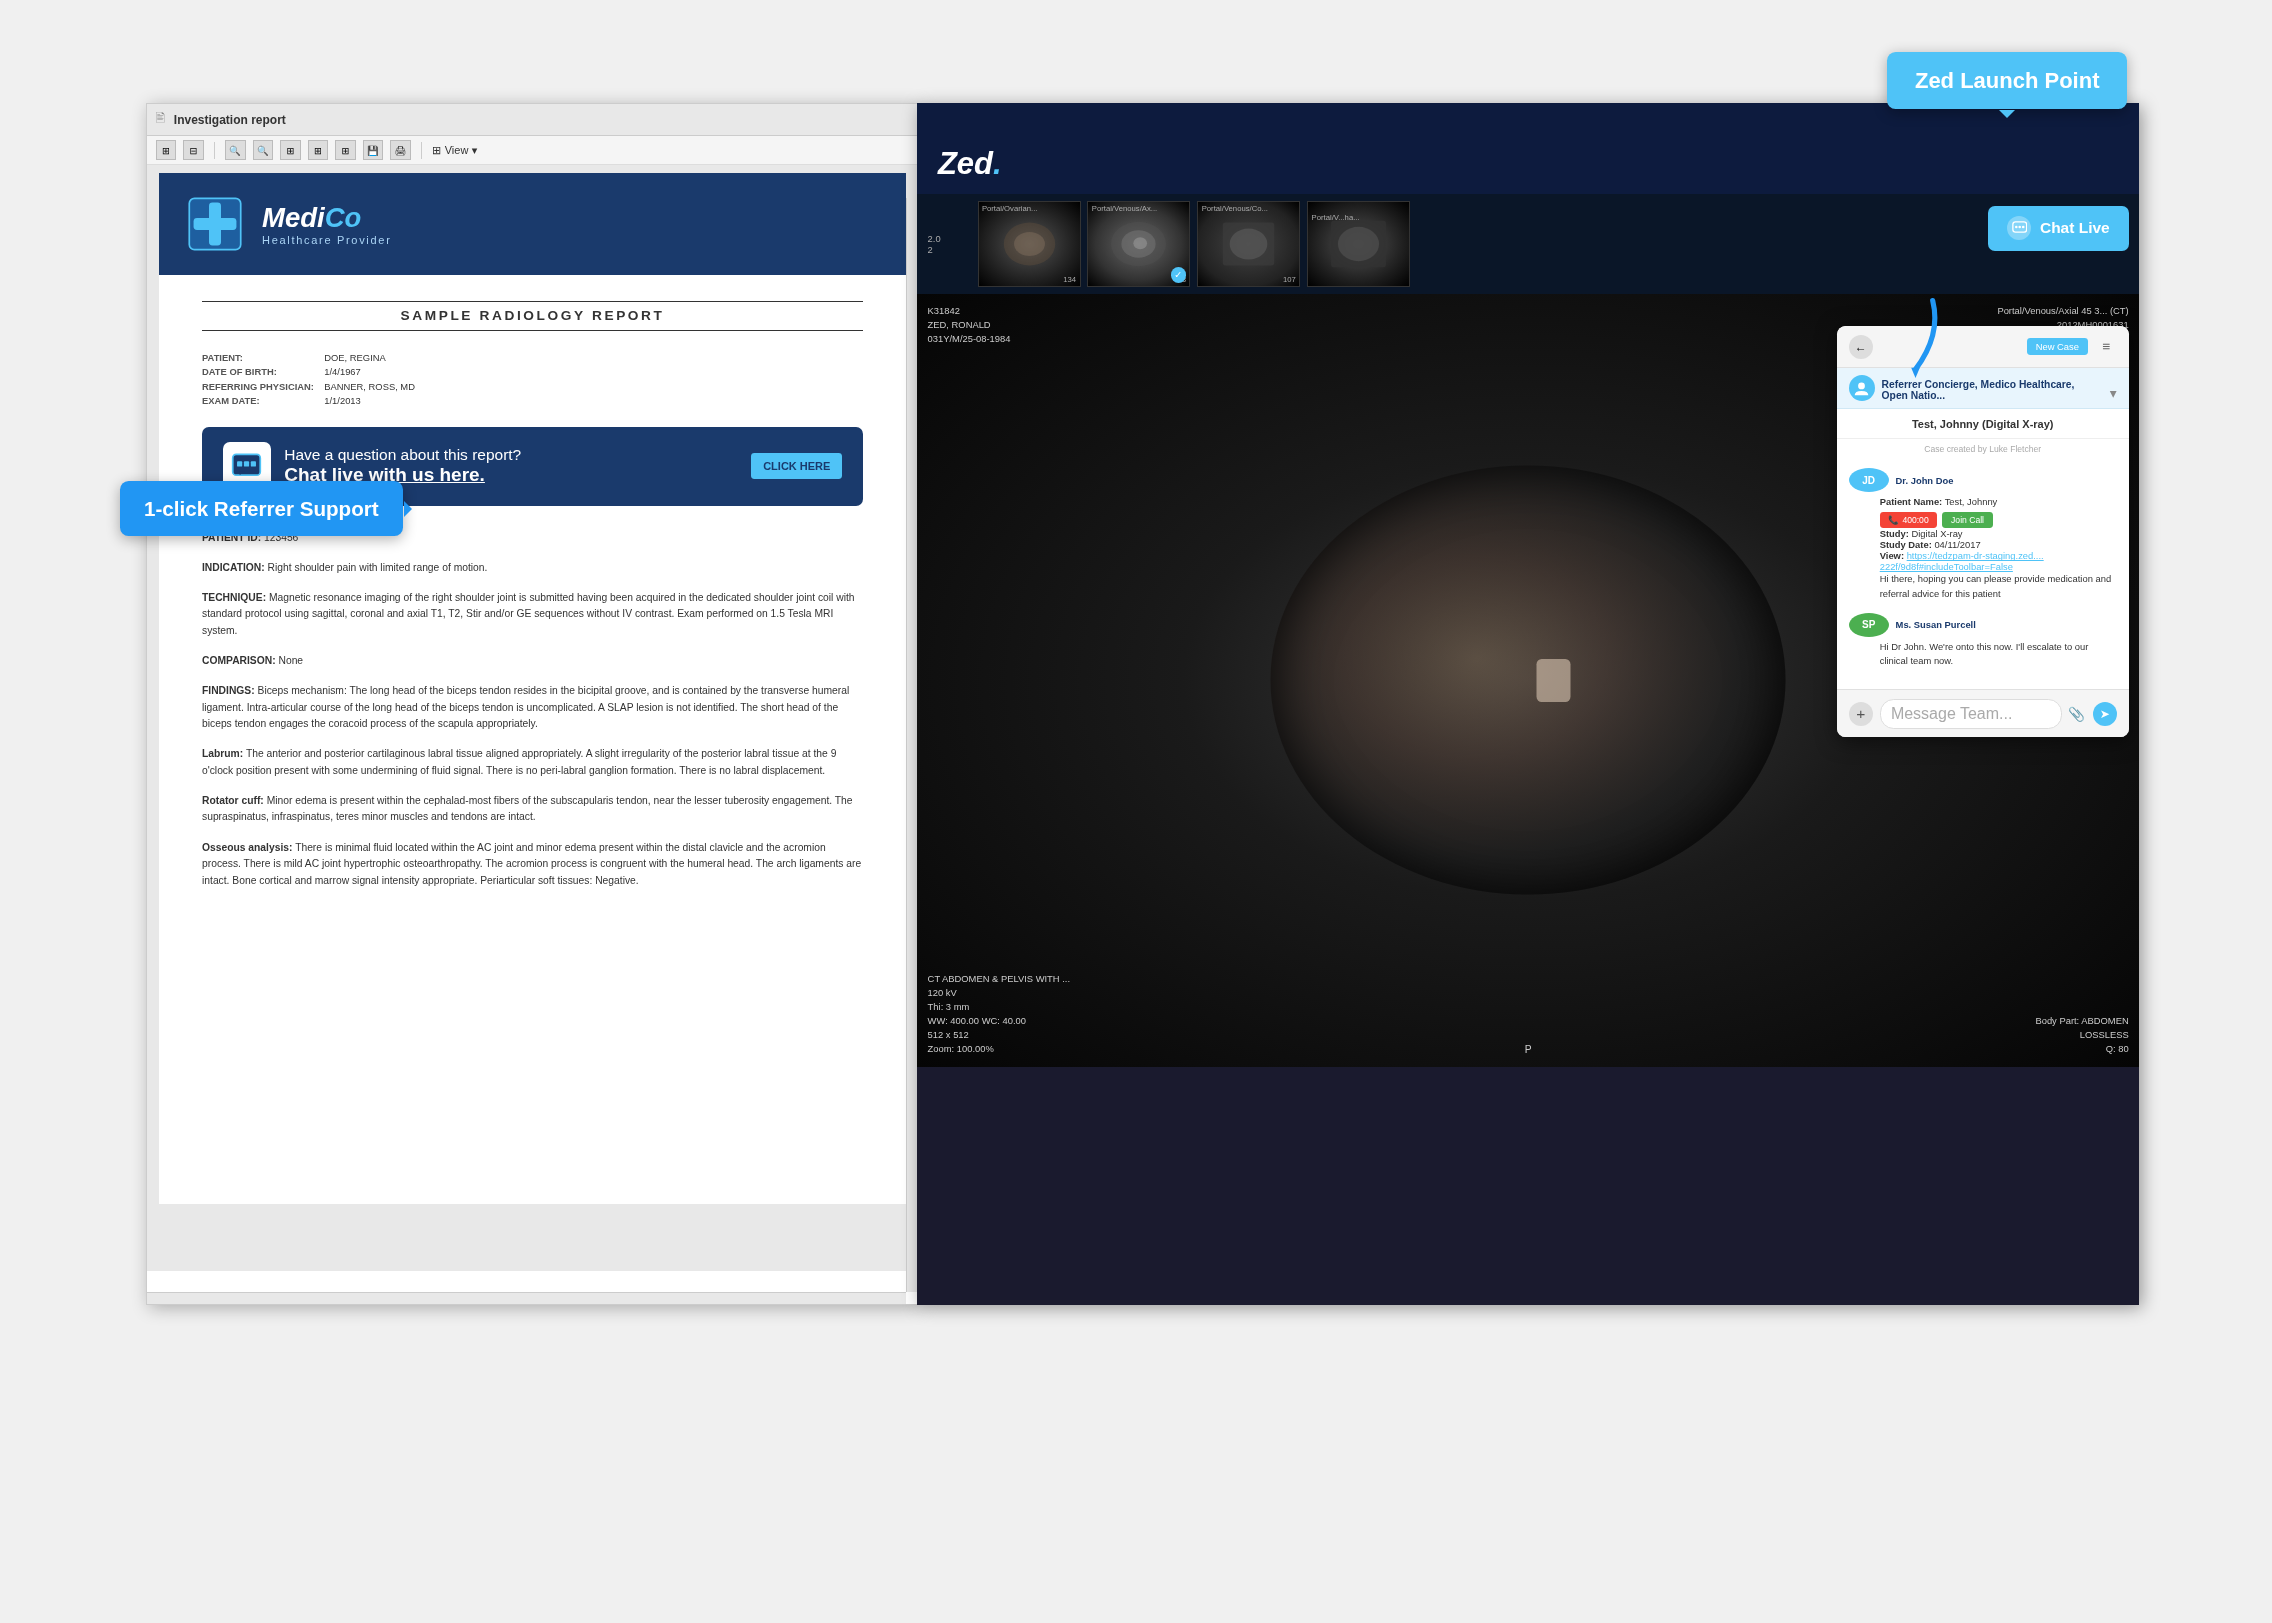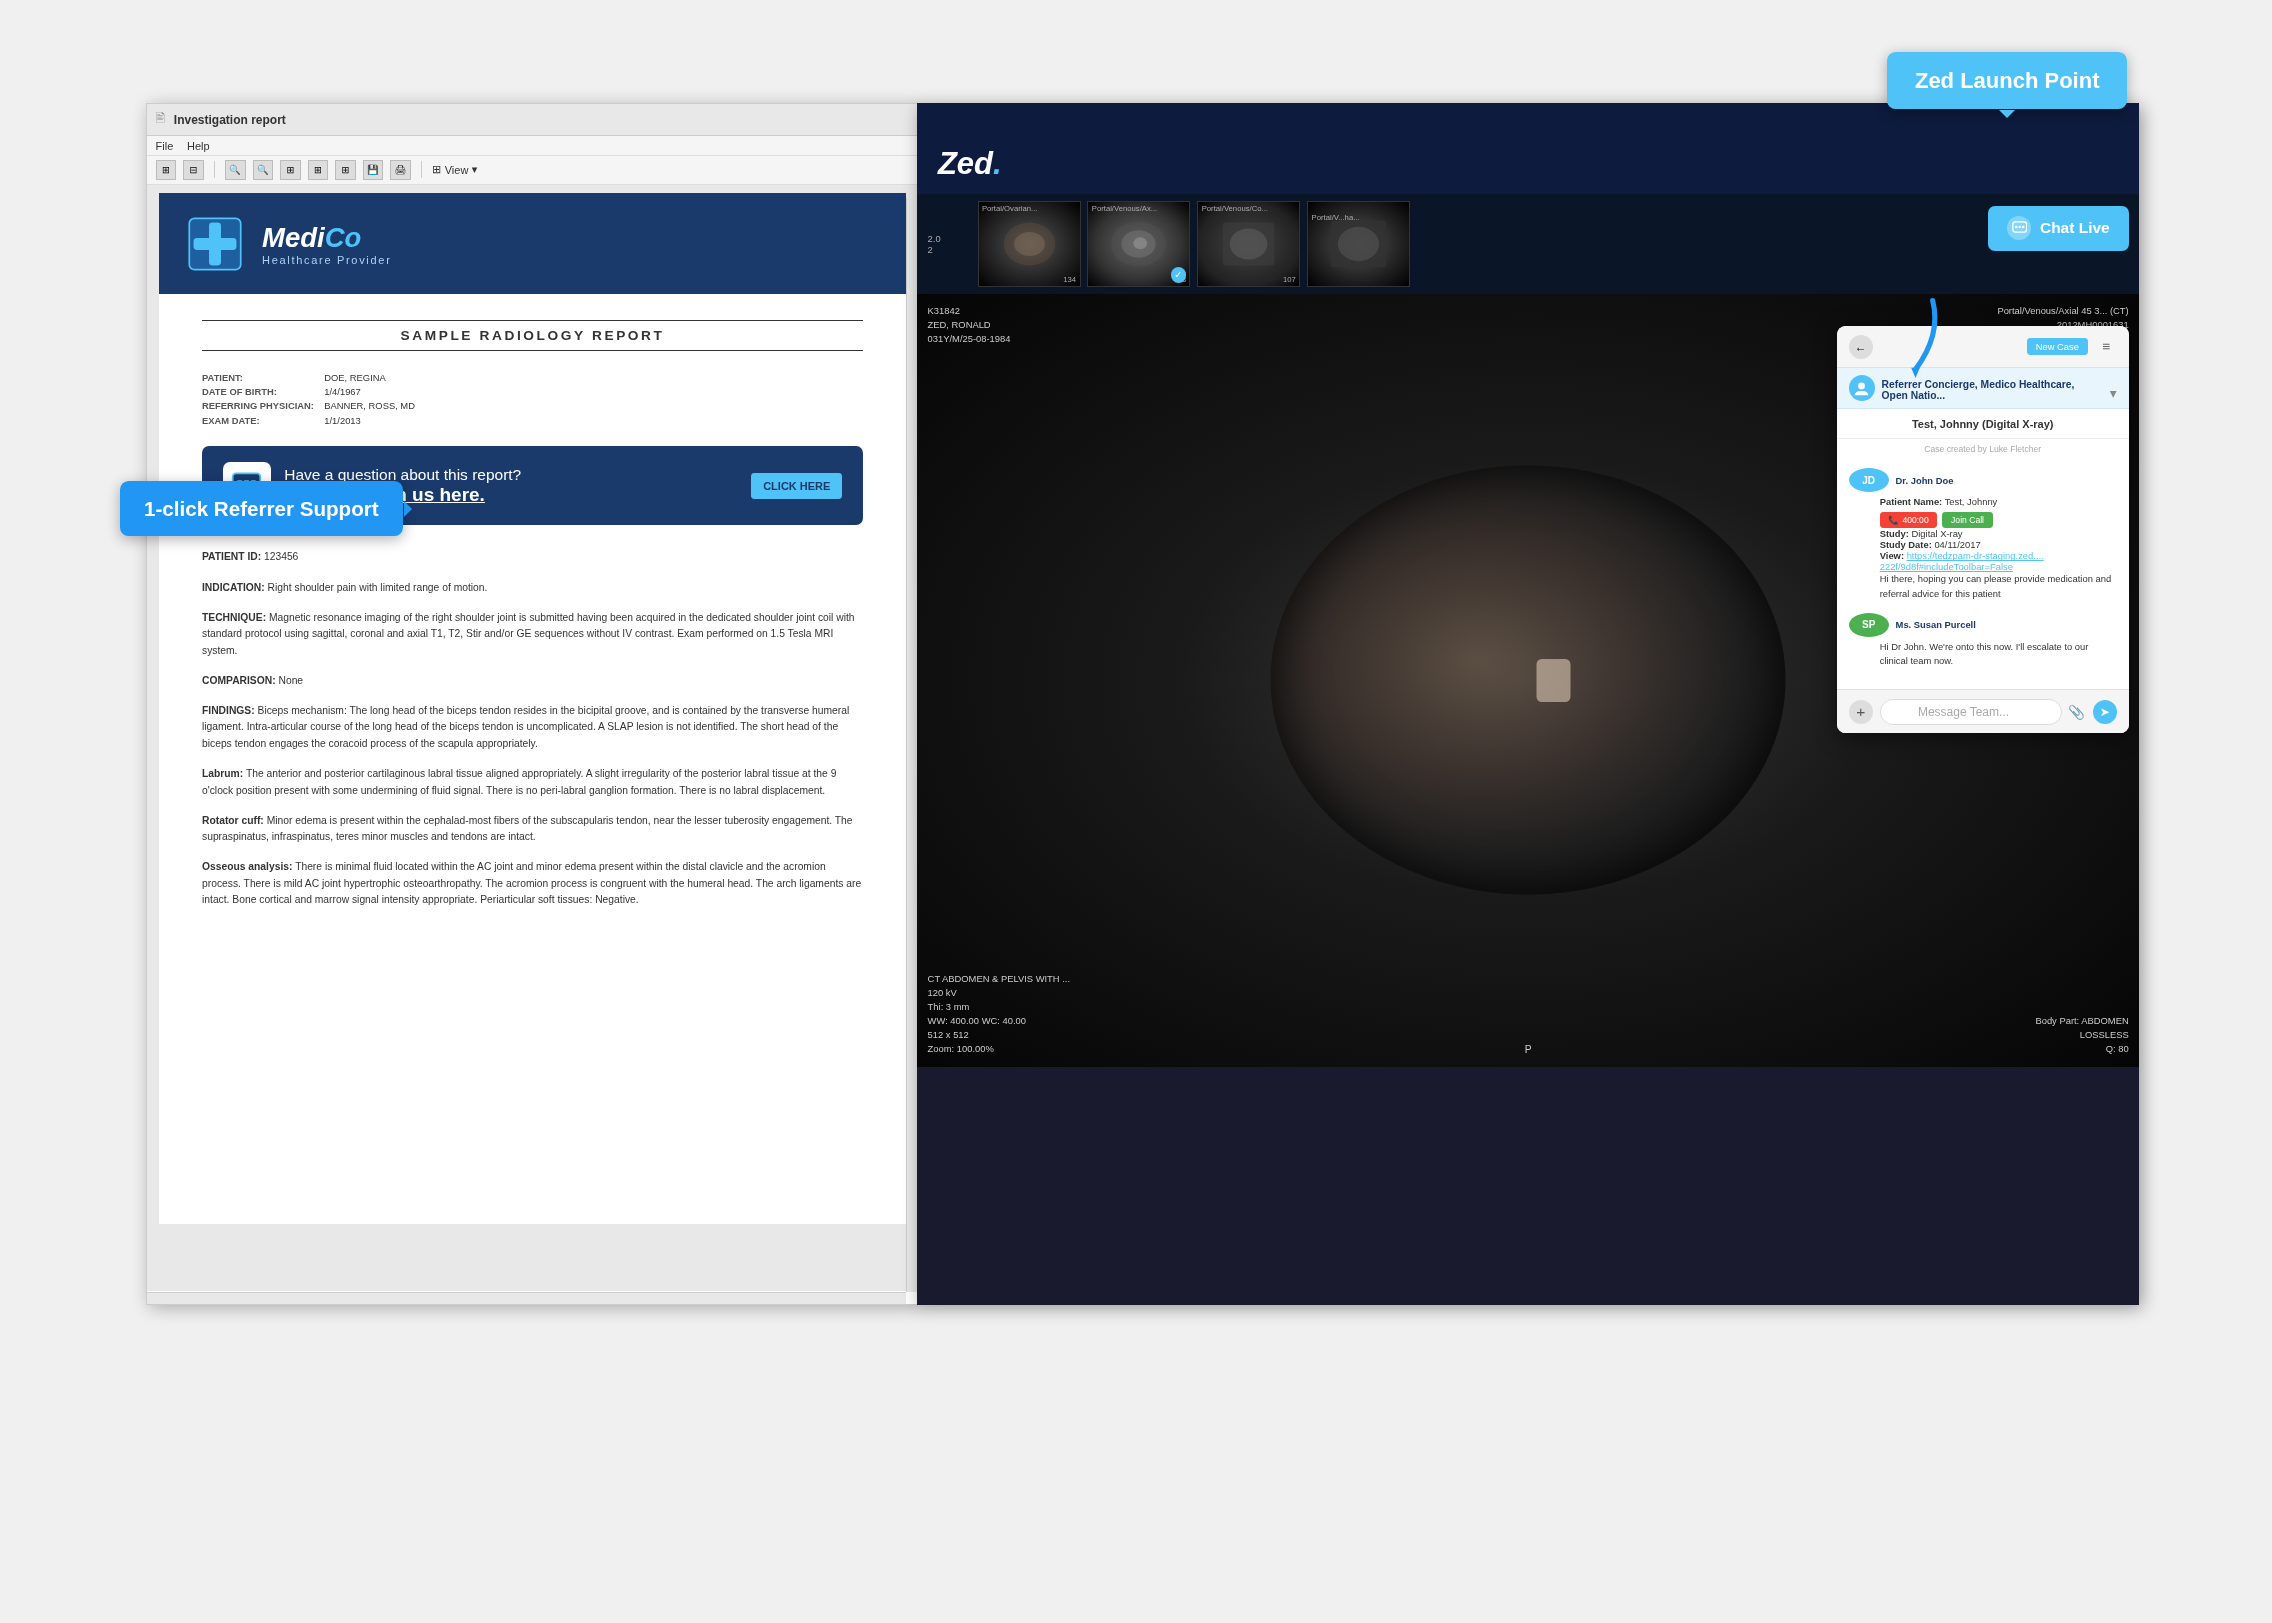--- a/index.html
+++ b/index.html
@@ -798,24 +798,20 @@
 
 <div class="main-container">
 
   <div class="left-panel">
 
     <div class="window-titlebar">
       <span class="window-title-icon">🖹</span>
       <span class="window-title-text">Investigation report</span>
     </div>
 
-    <div class="window-menubar">
-      <span>File</span>
-      <span>Help</span>
-    </div>
 
     <div class="window-toolbar">
       <div class="toolbar-icon">⊞</div>
       <div class="toolbar-icon">⊟</div>
       <div style="width:0.9px;height:17px;background:#ccc;margin:0 3.4px;"></div>
       <div class="toolbar-icon">🔍</div>
       <div class="toolbar-icon">🔍</div>
       <div class="toolbar-icon">⊞</div>
       <div class="toolbar-icon">⊞</div>
       <div class="toolbar-icon">⊞</div>
@@ -1102,21 +1098,21 @@
             <span>Ms. Susan Purcell</span>
           </div>
           <div class="msg-content">Hi Dr John. We're onto this now. I'll escalate to our clinical team now.</div>
         </div>
 
       </div>
 
       <div class="chat-input-bar">
         <div class="chat-add-btn">+</div>
         <div class="chat-input">
-          <span style="color:#aaa;font-size:12px;margin-left:27px;">Message Team...</span>
+          <span style="color:#aaa;font-size:16px;">Message Team...</span>
         </div>
         <div class="chat-attach-btn">📎</div>
         <div class="chat-send-btn">➤</div>
       </div>
 
     </div>
 
   </div>
 </div>
 

